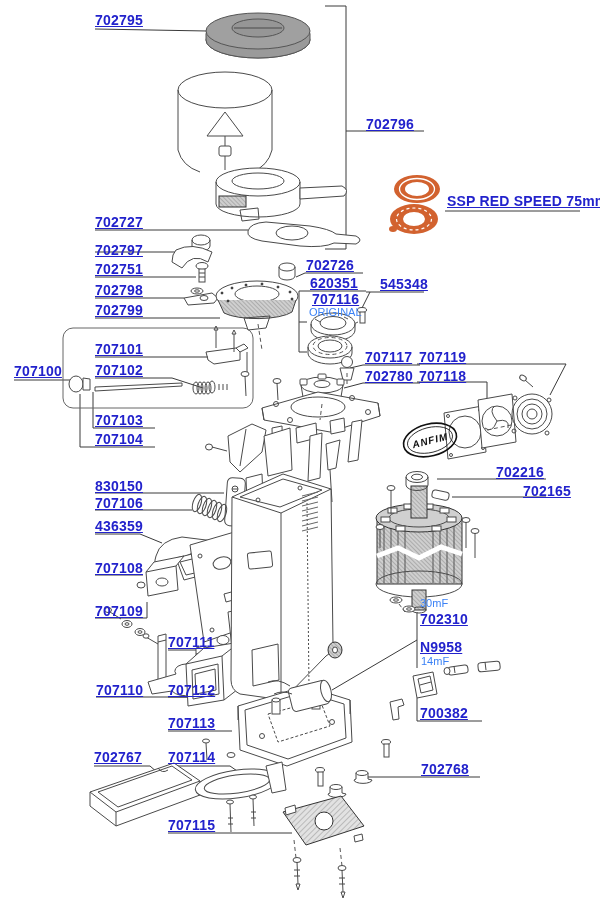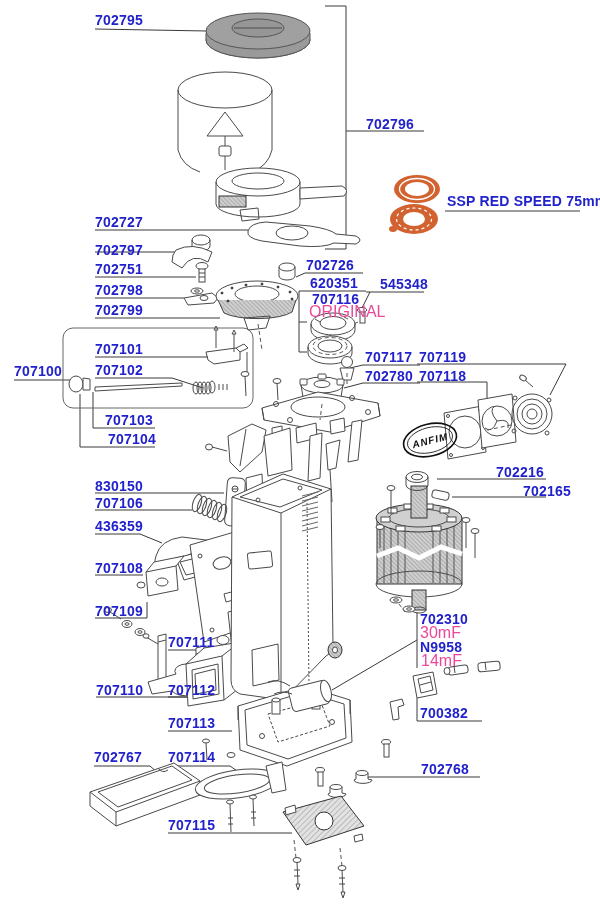--- a/index.html
+++ b/index.html
@@ -1,21 +1,21 @@
 <!DOCTYPE html>
 <html style="--accent: #2222cc; --burr: #d2622f;"><head>
 <meta charset="utf-8">
 <style>
   html,body{margin:0;padding:0;background:#fff;}
   #canvas{position:relative;width:600px;height:923px;background:#fff;overflow:hidden;
           font-family:"Liberation Sans",sans-serif;}
   #art{position:absolute;left:0;top:0;}
   .lbl{position:absolute;font-weight:bold;font-size:14px;line-height:14px;
-       color:var(--accent,#2222cc);white-space:nowrap;letter-spacing:.2px;cursor:pointer;}
-  .sub{position:absolute;font-weight:normal;font-size:16px;line-height:12px;color:#ec4899;white-space:nowrap;}
+       color:var(--accent,#2222cc);white-space:nowrap;letter-spacing:.2px;cursor:pointer;text-decoration:underline;}
+  .sub{position:absolute;font-weight:normal;font-size:11px;line-height:12px;color:#3b82f6;white-space:nowrap;}
   .ln{stroke:#3a3a3a;stroke-width:1;fill:none;}
   .pt{stroke:#4a4a4a;stroke-width:1;fill:none;}
   .ptf{stroke:#4a4a4a;stroke-width:1;fill:#fff;}
   .gray{stroke:#555;stroke-width:1;fill:#9a9a9a;}
   .dash{stroke:#555;stroke-width:1;fill:none;stroke-dasharray:4 3;}
   .burr{fill:var(--burr,#d2622f);stroke:none;}
   text.logo{font-family:"Liberation Sans",sans-serif;font-style:italic;font-weight:bold;
             font-size:10px;fill:#111;letter-spacing:1px;}
 </style>
 </head>
@@ -557,36 +557,36 @@
 <div class="lbl" style="left:95px;top:283px">702798</div>
 <div class="lbl" style="left:95px;top:303px">702799</div>
 <div class="lbl" style="left:306px;top:258px">702726</div>
 <div class="lbl" style="left:310px;top:276px">620351</div>
 <div class="lbl" style="left:380px;top:277px">545348</div>
 <div class="lbl" style="left:312px;top:292px">707116</div>
 <div class="sub" style="left:309px;top:306px">ORIGINAL</div>
 <div class="lbl" style="left:14px;top:364px">707100</div>
 <div class="lbl" style="left:95px;top:342px">707101</div>
 <div class="lbl" style="left:95px;top:363px">707102</div>
-<div class="lbl" style="left:105px;top:413px">707103</div>
-<div class="lbl" style="left:108px;top:432px">707104</div>
+<div class="lbl" style="left:95px;top:413px">707103</div>
+<div class="lbl" style="left:95px;top:432px">707104</div>
 <div class="lbl" style="left:365px;top:350px">707117</div>
 <div class="lbl" style="left:419px;top:350px">707119</div>
 <div class="lbl" style="left:365px;top:369px">702780</div>
 <div class="lbl" style="left:419px;top:369px">707118</div>
 <div class="lbl" style="left:496px;top:465px">702216</div>
 <div class="lbl" style="left:523px;top:484px">702165</div>
 <div class="lbl" style="left:95px;top:479px">830150</div>
 <div class="lbl" style="left:95px;top:496px">707106</div>
 <div class="lbl" style="left:95px;top:519px">436359</div>
 <div class="lbl" style="left:95px;top:561px">707108</div>
 <div class="lbl" style="left:95px;top:604px">707109</div>
 <div class="lbl" style="left:168px;top:635px">707111</div>
 <div class="lbl" style="left:420px;top:612px">702310</div>
-<div class="sub" style="left:420px;top:627px">30mF</div>
+<div class="sub" style="left:420px;top:597px">30mF</div>
 <div class="lbl" style="left:420px;top:640px">N9958</div>
 <div class="sub" style="left:421px;top:655px">14mF</div>
 <div class="lbl" style="left:96px;top:683px">707110</div>
 <div class="lbl" style="left:168px;top:683px">707112</div>
 <div class="lbl" style="left:420px;top:706px">700382</div>
 <div class="lbl" style="left:168px;top:716px">707113</div>
 <div class="lbl" style="left:94px;top:750px">702767</div>
 <div class="lbl" style="left:168px;top:750px">707114</div>
 <div class="lbl" style="left:421px;top:762px">702768</div>
 <div class="lbl" style="left:168px;top:818px">707115</div>

